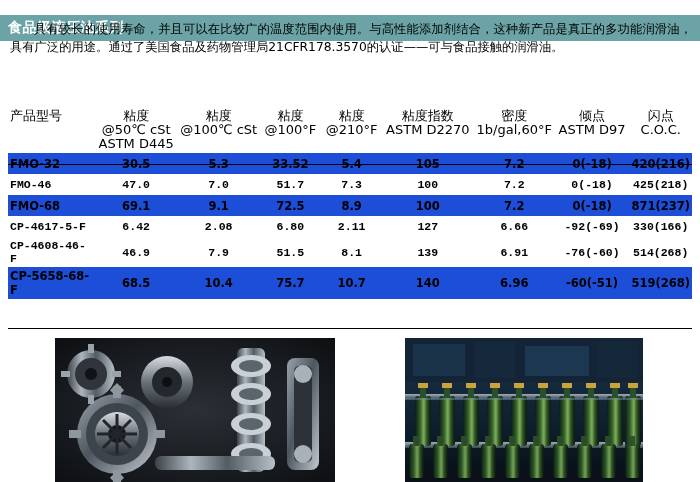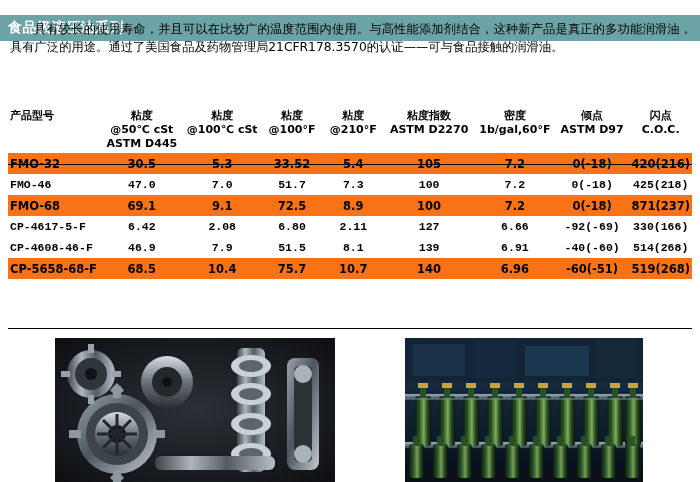--- a/index.html
+++ b/index.html
@@ -57,25 +57,25 @@
     top: 108px;
     width: 684px;
   }
   table.spec {
     border-collapse: collapse;
     width: 684px;
     font-size: 11.5px;
     color: #000000;
   }
   table.spec thead th {
-    font-weight: bold;
+    font-weight: normal;
     vertical-align: top;
     padding: 1px 2px 2px 2px;
     line-height: 14px;
-    font-size: 11px;
+    font-size: 13px;
     text-align: center;
   }
   table.spec thead th.first {
     text-align: left;
     padding-left: 2px;
   }
   .hdr-line {
     display: block;
     white-space: nowrap;
   }
@@ -84,21 +84,21 @@
     font-weight: bold;
     font-size: 11.5px;
     text-align: center;
     height: 17px;
   }
   table.spec tbody td.first {
     text-align: left;
     padding-left: 2px;
   }
   tr.shade td {
-    background: #f97316;
+    background: #1d4ed8;
     margin-left: 24px;
   }
   tr.plain td {
     background: #ffffff;
     font-family: Liberation Mono, monospace;
   }
   .rule {
     position: absolute;
     left: 8px;
     width: 684px;
@@ -230,21 +230,21 @@
           <td>330(166)</td>
         </tr>
         <tr class="plain">
           <td class="first">CP-4608-46-F</td>
           <td>46.9</td>
           <td>7.9</td>
           <td>51.5</td>
           <td>8.1</td>
           <td>139</td>
           <td>6.91</td>
-          <td>-40(-60)</td>
+          <td>-76(-60)</td>
           <td>514(268)</td>
         </tr>
         <tr class="shade">
           <td class="first">CP-5658-68-F</td>
           <td>68.5</td>
           <td>10.4</td>
           <td>75.7</td>
           <td>10.7</td>
           <td>140</td>
           <td>6.96</td>

